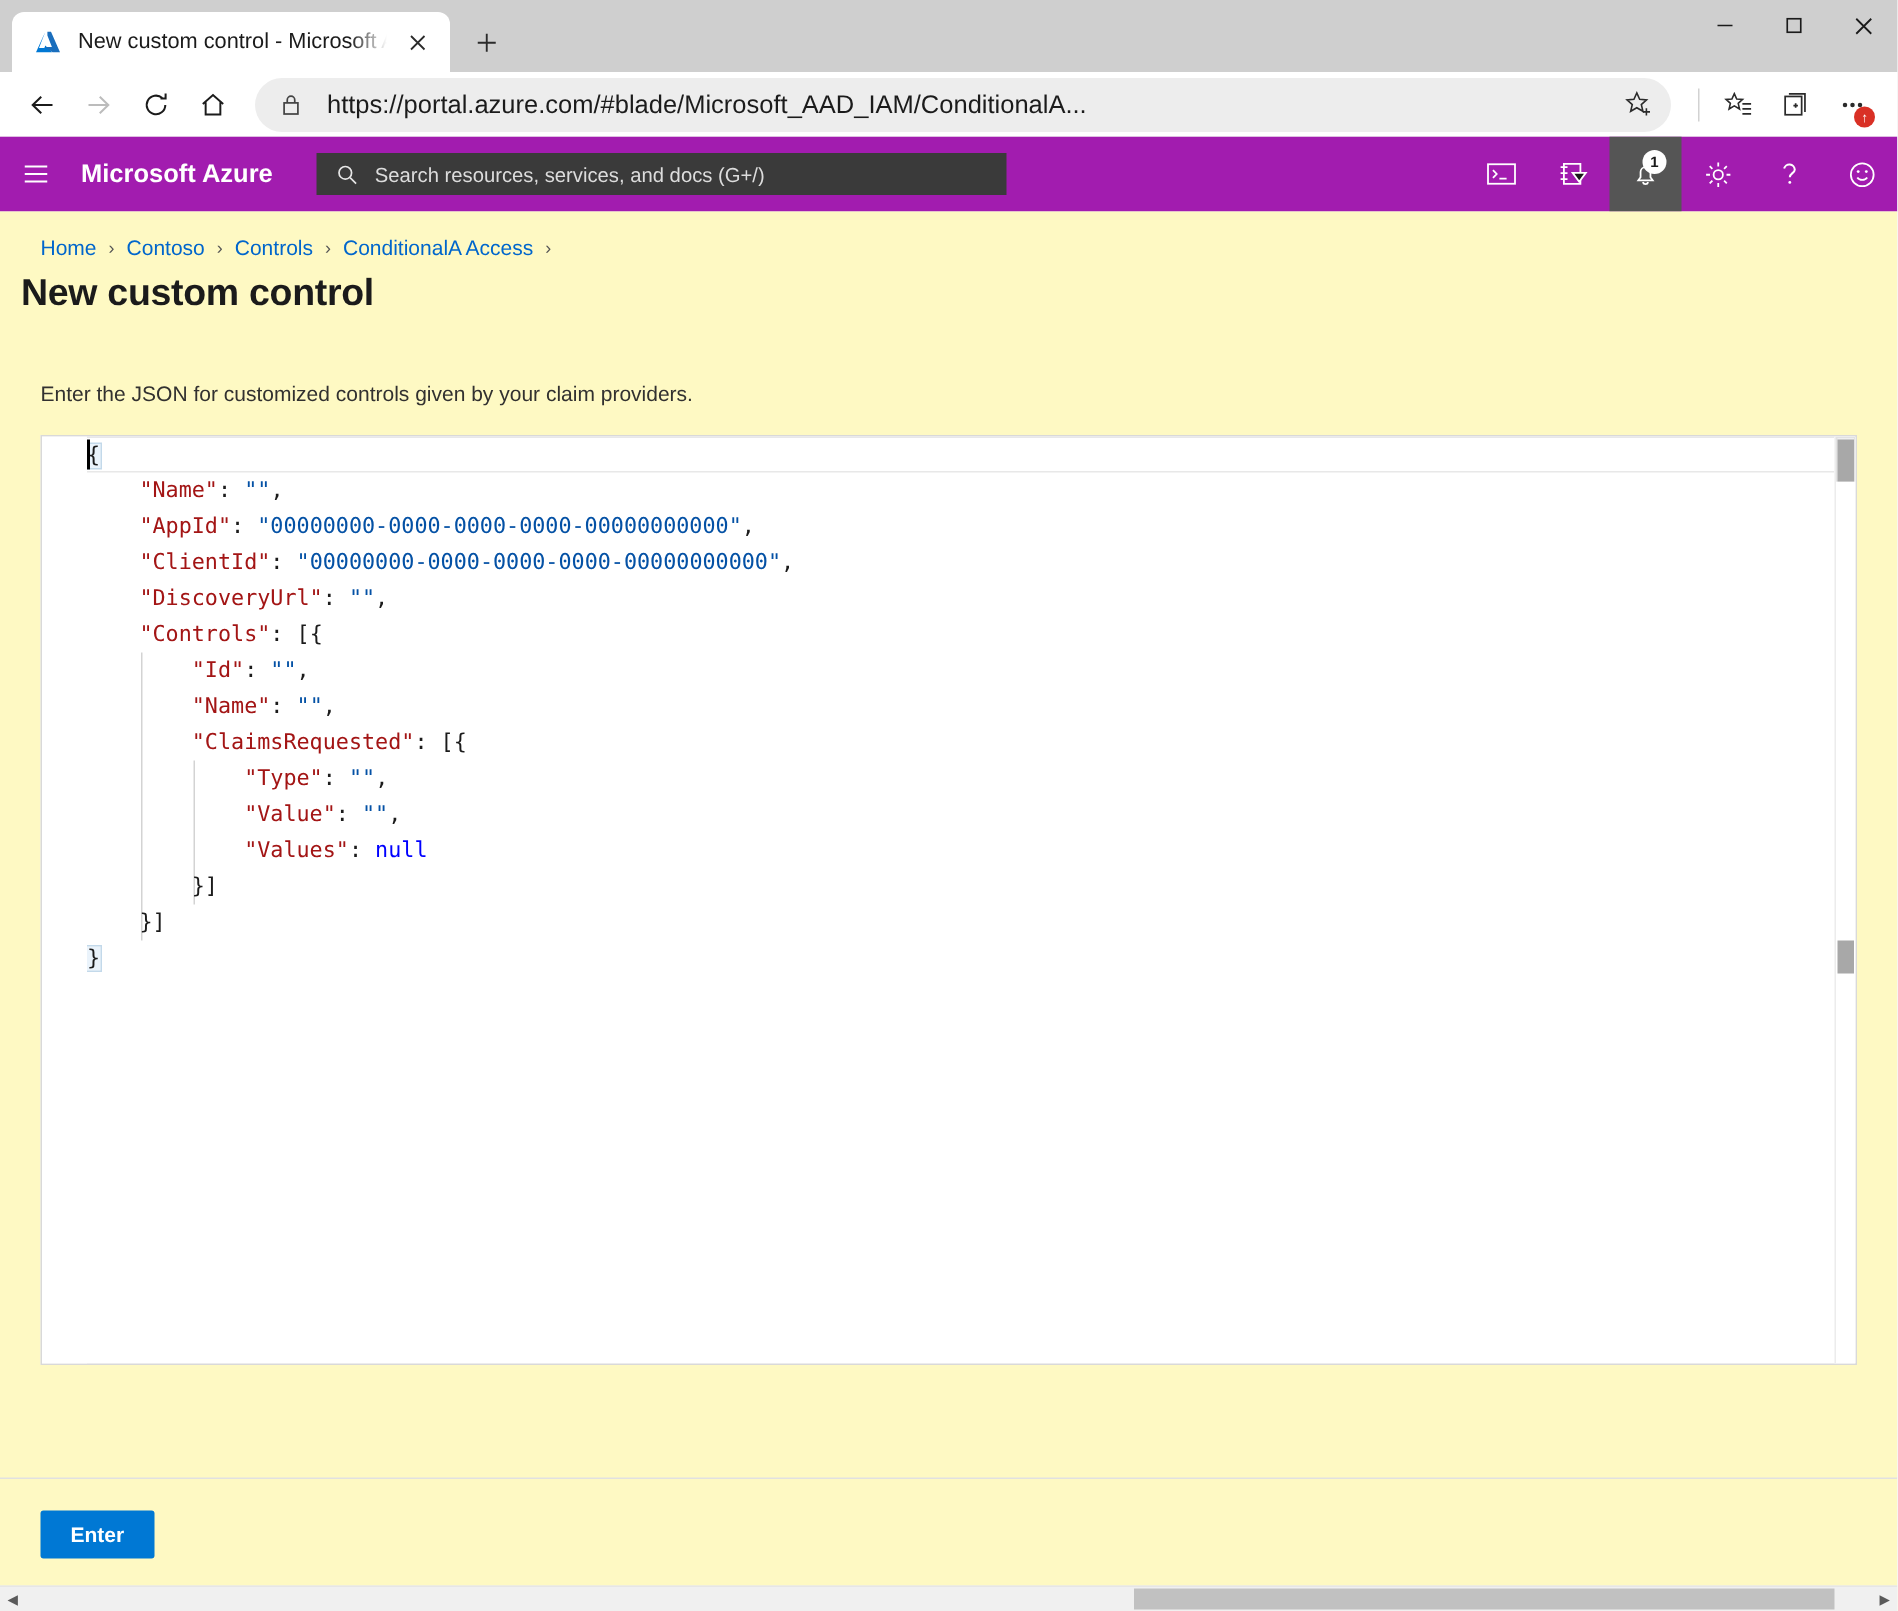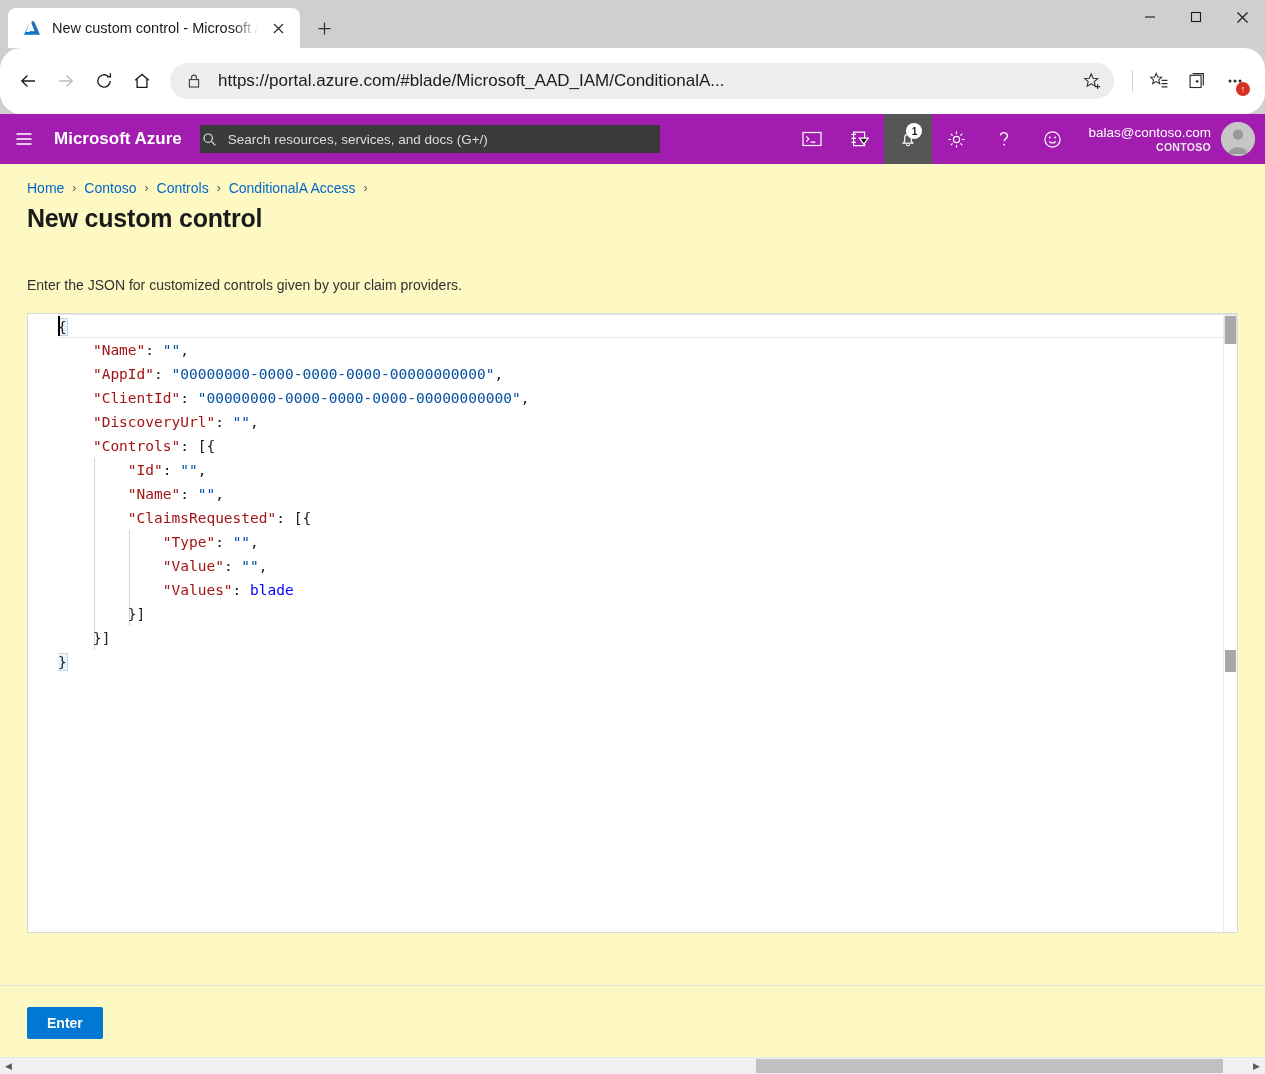--- a/index.html
+++ b/index.html
@@ -46,23 +46,23 @@
     border-radius: 4px; color: #2b2b2b;
   }
   .newtab { margin: 0 0 6px 10px; }
   .wincontrols {
     position: absolute; right: 0; top: 0;
     display: flex; height: 34px;
   }
   .wc { width: 46px; height: 34px; display: flex; align-items: center; justify-content: center; color: #1b1b1b; }
 
   .toolbar {
-    height: 66px; background: #ffffff;
+    height: 43px; background: #ffffff;
     display: flex; align-items: center;
-    padding: 0 10px; flex: none; border-radius: 21px;
+    padding: 0 10px; flex: none;
   }
   .tb-btn {
     width: 36px; height: 36px; margin-right: 2px;
     display: flex; align-items: center; justify-content: center;
     border-radius: 4px; color: #1b1b1b; flex: none;
   }
   .tb-btn.disabled { color: #b9b9b9; }
   .omnibox {
     flex: 1 1 auto; height: 36px; margin: 0 10px 0 8px;
     background: #ededed; border-radius: 18px;
@@ -91,23 +91,23 @@
   .viewport { flex: 1 1 auto; background: #fff; position: relative; overflow: hidden; }
 
   
   .aznav {
     height: 50px; background: #a21caf;
     display: flex; align-items: center; color: #fff;
   }
   .hamburger { width: 48px; height: 50px; display: flex; align-items: center; justify-content: center; flex: none; }
   .brand { font-size: 17px; font-weight: bold; padding: 0 10px 0 6px; white-space: nowrap; }
   .azsearch {
-    width: 460px; height: 28px; margin-left: 8px;
+    width: 460px; height: 28px; margin-left: 19px;
     background: #3a3a3a; display: flex; align-items: center;
-    padding: 0 0; flex: none;
+    padding: 0 11px; flex: none;
   }
   .azsearch .mag { width: 20px; display:flex; align-items:center; justify-content:center; color:#e6e6e6; flex:none;}
   .azsearch input {
     flex: 1 1 auto; background: transparent; border: 0; outline: none;
     color: #e3e3e3; font-size: 13.5px; margin-left: 6px;
     font-family: "Liberation Sans", sans-serif;
   }
   .azsearch input::placeholder { color: #dcdcdc; opacity: 1; }
   .aznav-spacer { flex: 1 1 auto; }
   .aznav-icons { display: flex; align-items: center; height: 50px; }
@@ -135,21 +135,21 @@
   }
 
   
   .blade { padding: 0; position: relative; height: calc(100% - 50px); display: flex; flex-direction: column; background:#fef9c3;}
   .breadcrumb { padding: 16px 0 0 27px; font-size: 14px; color: #0078d4; display: flex; align-items: center; gap: 0; }
   .bc-link { color: #0066cc; cursor: pointer; }
   .bc-sep { color: #555; margin: 0 8px; font-size: 12px; }
   .blade-title-row { display: flex; align-items: flex-start; padding: 8px 0 0 0; }
   .blade-title {
     font-size: 25px; font-weight: bold; color: #1b1b1b;
-    padding-left: 27px; letter-spacing: -0.2px;
+    padding-left: 14px; letter-spacing: -0.2px;
   }
   .blade-close {
     position: absolute; top: 200px; right: 27px;
     width: 32px; height: 32px;
     display: flex; align-items: center; justify-content: center;
     color: #1b1b1b; font-size: 19px;
   }
   .blade-desc { font-size: 14px; color: #323130; padding: 44px 0 0 27px; }
 
   
@@ -379,33 +379,20 @@
             <circle cx="10.2" cy="16.6" r="0.95" fill="#fff"></circle>
           </svg>
         </div>
         <div class="azicon">
           <svg width="21" height="21" viewBox="0 0 21 21" aria-hidden="true">
             <circle cx="10.5" cy="10.5" r="7.6" stroke="#fff" stroke-width="1.2" fill="none"></circle>
             <circle cx="7.8" cy="8.4" r="0.95" fill="#fff"></circle>
             <circle cx="13.2" cy="8.4" r="0.95" fill="#fff"></circle>
             <path d="M7.2 12.3 a3.8 3.2 0 0 0 6.6 0" stroke="#fff" stroke-width="1.2" fill="none"></path>
           </svg>
-        </div>
-        <div class="azuser">
-          <div class="azuser-text">
-            <div class="azuser-email">balas@contoso.com</div>
-            <div class="azuser-org">CONTOSO</div>
-          </div>
-          <div class="avatar">
-            <svg width="34" height="34" viewBox="0 0 34 34" aria-hidden="true">
-              <circle cx="17" cy="17" r="17" fill="#c6c6c6"></circle>
-              <circle cx="17" cy="12.6" r="5.1" fill="#9a9a9a"></circle>
-              <path d="M6.6 32 a10.6 8.4 0 0 1 20.8 0 Z" fill="#9a9a9a"></path>
-            </svg>
-          </div>
         </div>
       </div>
     </div>
 
     <div class="blade">
 
       <div class="breadcrumb">
         <span class="bc-link">Home</span>
         <span class="bc-sep">›</span>
         <span class="bc-link">Contoso</span>
@@ -436,21 +423,21 @@
             <div class="line"><span>    </span><span class="tok-key">"Name"</span><span class="tok-punct">: </span><span class="tok-str">""</span><span class="tok-punct">,</span></div>
             <div class="line"><span>    </span><span class="tok-key">"AppId"</span><span class="tok-punct">: </span><span class="tok-str">"00000000-0000-0000-0000-00000000000"</span><span class="tok-punct">,</span></div>
             <div class="line"><span>    </span><span class="tok-key">"ClientId"</span><span class="tok-punct">: </span><span class="tok-str">"00000000-0000-0000-0000-00000000000"</span><span class="tok-punct">,</span></div>
             <div class="line"><span>    </span><span class="tok-key">"DiscoveryUrl"</span><span class="tok-punct">: </span><span class="tok-str">""</span><span class="tok-punct">,</span></div>
             <div class="line"><span>    </span><span class="tok-key">"Controls"</span><span class="tok-punct">: [{</span></div>
             <div class="line"><span>        </span><span class="tok-key">"Id"</span><span class="tok-punct">: </span><span class="tok-str">""</span><span class="tok-punct">,</span></div>
             <div class="line"><span>        </span><span class="tok-key">"Name"</span><span class="tok-punct">: </span><span class="tok-str">""</span><span class="tok-punct">,</span></div>
             <div class="line"><span>        </span><span class="tok-key">"ClaimsRequested"</span><span class="tok-punct">: [{</span></div>
             <div class="line"><span>            </span><span class="tok-key">"Type"</span><span class="tok-punct">: </span><span class="tok-str">""</span><span class="tok-punct">,</span></div>
             <div class="line"><span>            </span><span class="tok-key">"Value"</span><span class="tok-punct">: </span><span class="tok-str">""</span><span class="tok-punct">,</span></div>
-            <div class="line"><span>            </span><span class="tok-key">"Values"</span><span class="tok-punct">: </span><span class="tok-null">blade</span></div>
+            <div class="line"><span>            </span><span class="tok-key">"Values"</span><span class="tok-punct">: </span><span class="tok-null">null</span></div>
             <div class="line"><span>        </span><span class="tok-punct">}]</span></div>
             <div class="line"><span>    </span><span class="tok-punct">}]</span></div>
             <div class="line"><span></span><span class="tok-punct brk-match">}</span></div>
           </div>
         <div class="minimap-col">
             <div class="mm-slider" style="top: 0px; height: 30px;"></div>
             <div class="mm-mark" style="top: 2px; height: 28px;"></div>
             <div class="mm-mark" style="top: 336px; height: 22px;"></div>
           </div>
       </div>

